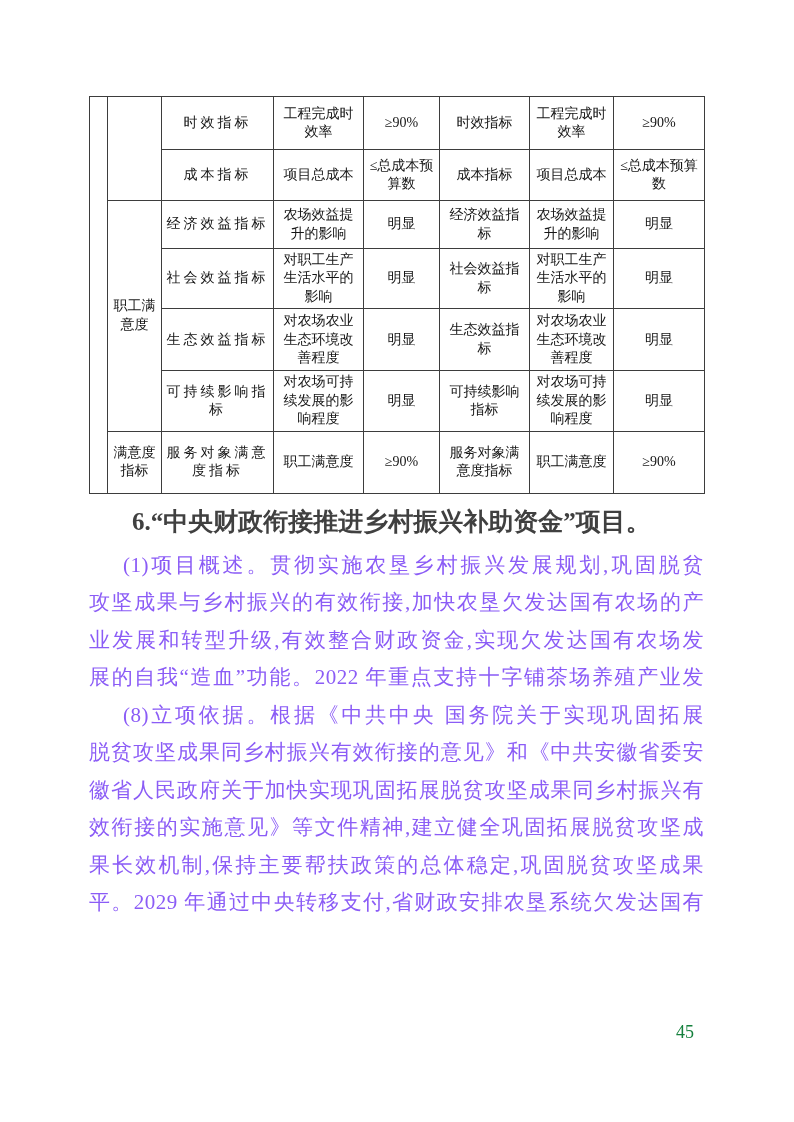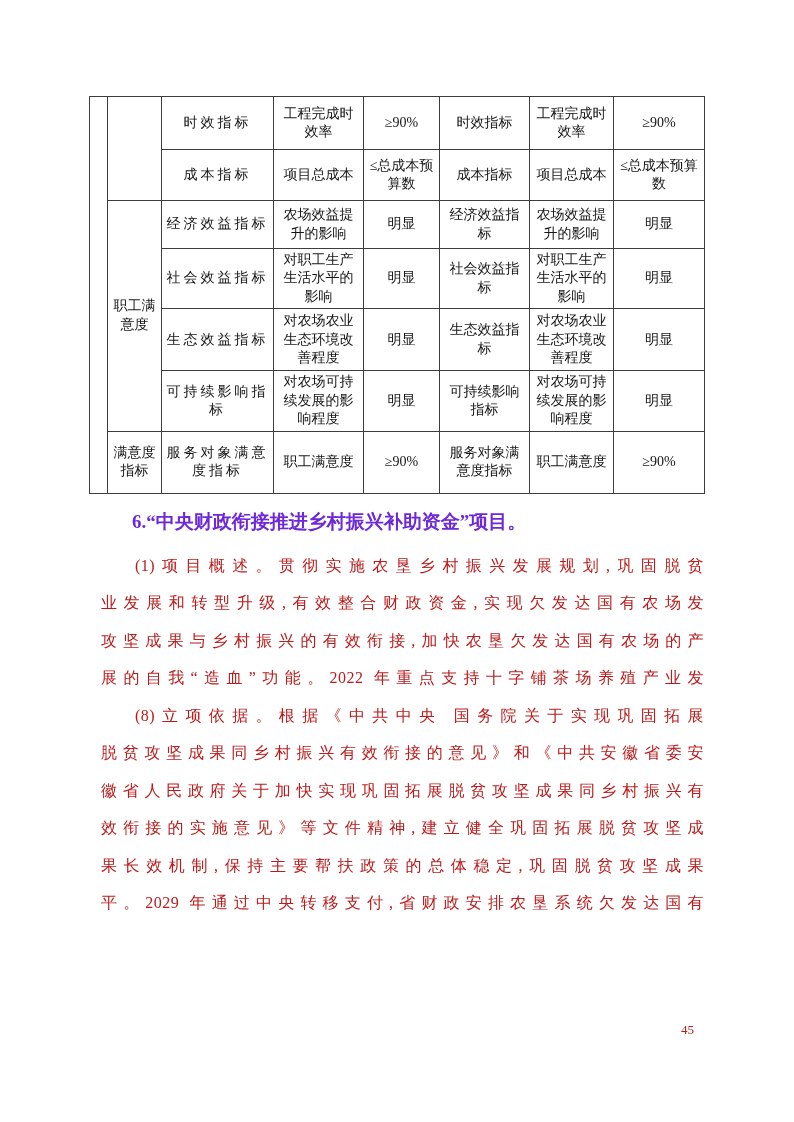--- a/index.html
+++ b/index.html
@@ -46,45 +46,45 @@
   tr.r1 { height: 53px; }
   tr.r2 { height: 51px; }
   tr.r3 { height: 48px; }
   tr.r4 { height: 57px; }
   tr.r5 { height: 62px; }
   tr.r6 { height: 58px; }
   tr.r7 { height: 62px; }
   
   .heading {
     margin: 9px 0 6px 0;
-    font-size: 19px;
+    font-size: 25px;
     font-weight: bold;
     line-height: 38px;
     text-indent: 43px;
-    color: #6d28d9;
+    color: #404040;
   }
   
-  .para { font-size: 16px; color: #b91c1c; margin-left: 12px; }
+  .para { font-size: 21px; color: #8b5cf6; }
   .para .ln {
     line-height: 37.5px;
     letter-spacing: 0.5px;
     text-align: justify;
     text-align-last: justify;
     text-justify: inter-character;
     white-space: normal;
   }
   .para .ln.first { text-indent: 34px; }
   .para .ln.end { text-align-last: left; }
   
   .pagenum {
     position: absolute;
     top: 1022px;
     right: 100px;
-    font-size: 13px;
-    color: #b91c1c;
+    font-size: 18px;
+    color: #15803d;
   }
 </style>
 </head>
 <body>
 
 <div class="page">
   <div class="content">
 
     <table class="perf">
       <colgroup>
@@ -158,22 +158,22 @@
           <td class="cDesc2">职工满意度</td>
           <td class="cVal2">≥90%</td>
         </tr>
       </tbody>
     </table>
 
     <div class="heading">6.“中央财政衔接推进乡村振兴补助资金”项目。</div>
 
     <div class="para">
       <div class="ln first">(1)项目概述。贯彻实施农垦乡村振兴发展规划,巩固脱贫</div>
+      <div class="ln">攻坚成果与乡村振兴的有效衔接,加快农垦欠发达国有农场的产</div>
       <div class="ln">业发展和转型升级,有效整合财政资金,实现欠发达国有农场发</div>
-      <div class="ln">攻坚成果与乡村振兴的有效衔接,加快农垦欠发达国有农场的产</div>
       <div class="ln">展的自我“造血”功能。2022 年重点支持十字铺茶场养殖产业发</div>
     </div>
 
     <div class="para">
       <div class="ln first">(8)立项依据。根据《中共中央 国务院关于实现巩固拓展</div>
       <div class="ln">脱贫攻坚成果同乡村振兴有效衔接的意见》和《中共安徽省委安</div>
       <div class="ln">徽省人民政府关于加快实现巩固拓展脱贫攻坚成果同乡村振兴有</div>
       <div class="ln">效衔接的实施意见》等文件精神,建立健全巩固拓展脱贫攻坚成</div>
       <div class="ln">果长效机制,保持主要帮扶政策的总体稳定,巩固脱贫攻坚成果</div>
       <div class="ln">平。2029 年通过中央转移支付,省财政安排农垦系统欠发达国有</div>

